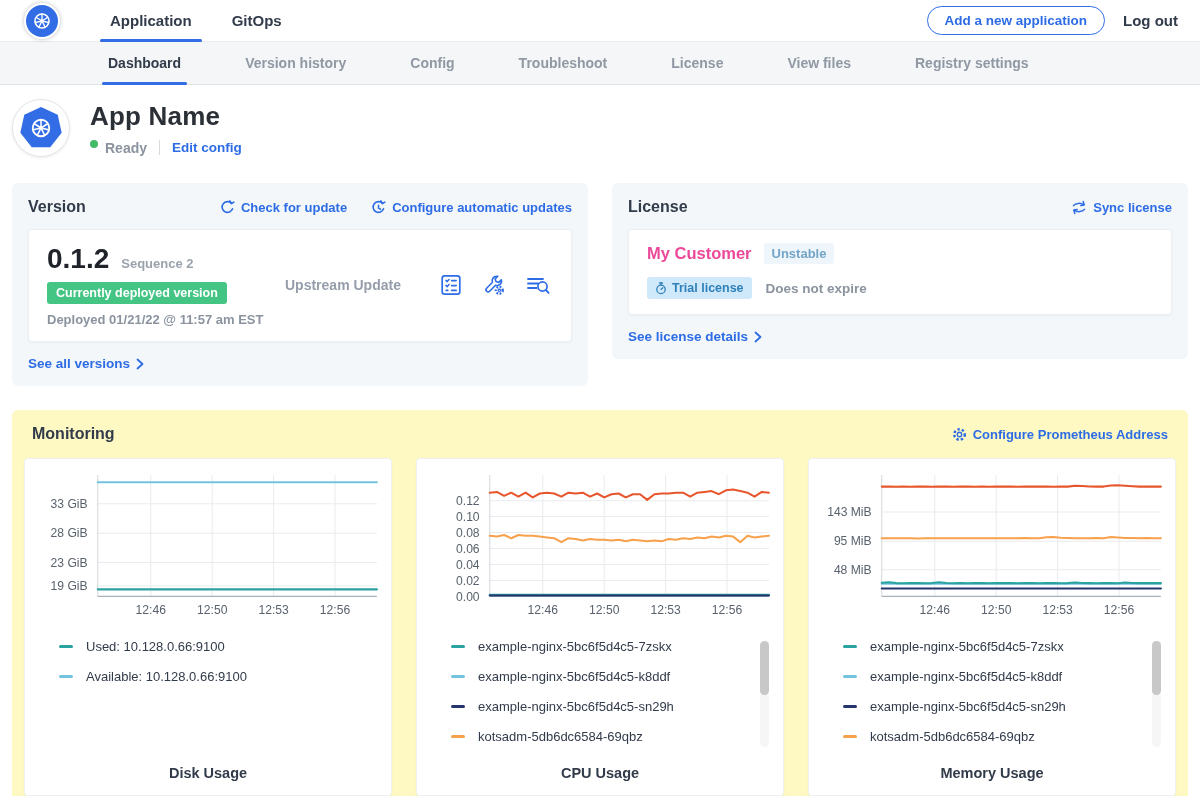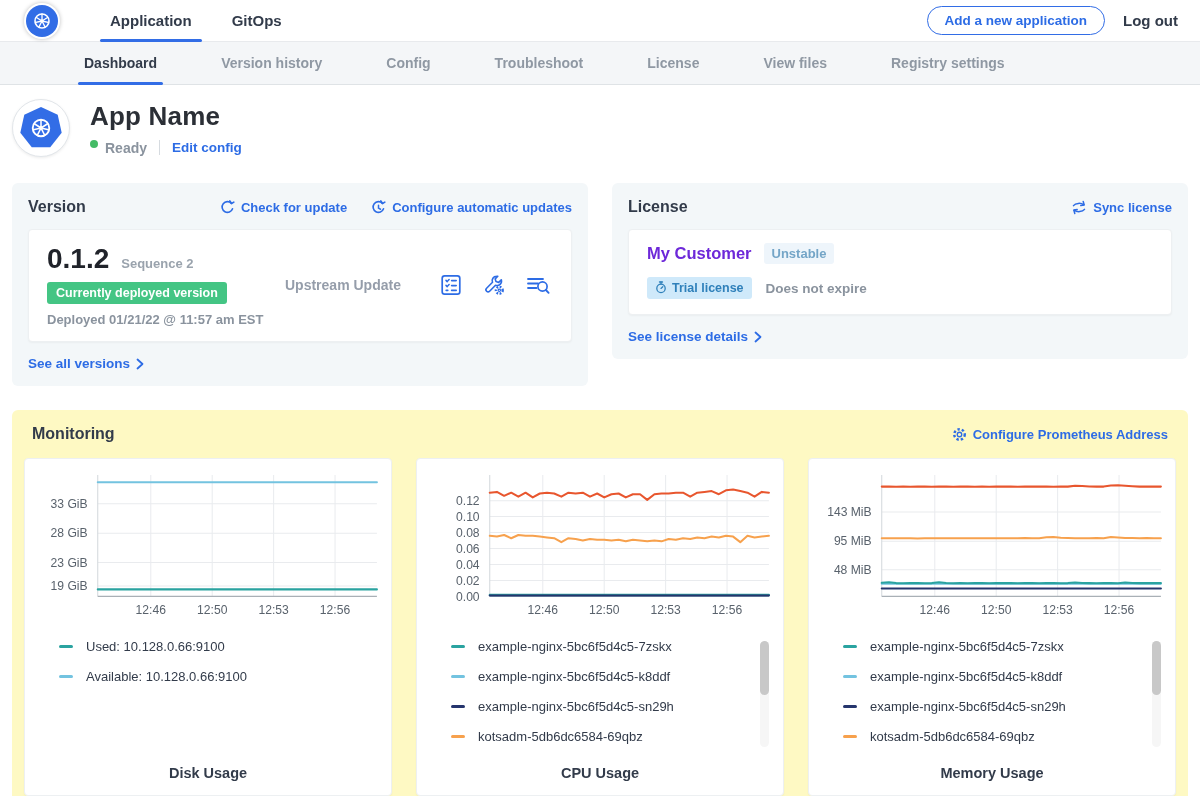--- a/index.html
+++ b/index.html
@@ -14,21 +14,21 @@
     box-shadow:0 0 4px rgba(0,0,0,.25); display:flex; align-items:center; justify-content:center; }
   .logo-circle { width:32px; height:32px; border-radius:50%; background:#326de6; display:flex; align-items:center; justify-content:center; }
   .topnav-tabs { display:flex; height:100%; margin-left:30px; }
   .topnav-tab { display:flex; align-items:center; padding:0 4px; margin:0 16px; font-size:15px; font-weight:700; color:#323b4a; position:relative; cursor:pointer; }
   .topnav-tab.active::after { content:""; position:absolute; left:-6px; right:-6px; bottom:-1px; height:3px; background:#326de6; border-radius:2px; }
   .topnav-right { margin-left:auto; display:flex; align-items:center; gap:18px; margin-right:22px; }
   .add-btn { border:1.5px solid #326de6; color:#2d6ce5; background:#fff; border-radius:16px; padding:6px 17px;
     font-size:13.5px; font-weight:700; font-family:inherit; cursor:pointer; }
   .logout { font-size:15px; font-weight:600; color:#323b4a; cursor:pointer; }
   
-  .subnav { height:43px; background:#f4f6f8; border-bottom:1px solid #dfe3e6; display:flex; padding-left:78px; }
+  .subnav { height:43px; background:#f4f6f8; border-bottom:1px solid #dfe3e6; display:flex; padding-left:102px; }
   .subnav-tab { display:flex; align-items:center; padding:0 6px; margin-right:52px; font-size:14px; font-weight:600; color:#8f98a3; position:relative; cursor:pointer; }
   .subnav-tab.active { color:#323b4a; }
   .subnav-tab.active::after { content:""; position:absolute; left:0; right:0; bottom:-1px; height:3px; background:#326de6; border-radius:2px; }
   
   .app-header { display:flex; align-items:center; padding:14px 0 16px 12px; }
   .app-avatar { width:58px; height:58px; border-radius:50%; background:#fff; border:1px solid #e2e6ea;
     box-shadow:0 1px 3px rgba(0,0,0,.08); display:flex; align-items:center; justify-content:center; }
   .heptagon { width:44px; height:44px; background:#326de6;
     clip-path:polygon(50% 2%, 88% 20%, 97% 61%, 71% 94%, 29% 94%, 3% 61%, 12% 20%);
     display:flex; align-items:center; justify-content:center; }
@@ -56,24 +56,24 @@
   .version-num { font-size:28px; font-weight:800; color:#20232a; }
   .sequence { font-size:13px; color:#9aa3ad; font-weight:600; }
   .deployed-badge { display:inline-block; background:#44c584; color:#fff; font-size:12.5px; font-weight:700;
     padding:4px 9px; border-radius:3px; margin-top:7px; }
   .deployed-at { font-size:13px; color:#8a939e; margin-top:8px; font-weight:600; }
   .upstream { font-size:14px; font-weight:600; color:#959daa; }
   .version-icons { margin-left:auto; display:flex; align-items:center; gap:19px; }
   .see-link { display:flex; align-items:center; gap:6px; font-size:13.5px; margin-top:14px; font-weight:700; color:#2d6ce5; cursor:pointer; }
   .license-inner { padding:13px 18px 15px; }
   .customer-row { display:flex; align-items:center; gap:12px; }
-  .customer-name { font-size:16.5px; font-weight:700; color:#6d28d9; }
+  .customer-name { font-size:16.5px; font-weight:700; color:#ec4899; }
   .channel-badge { background:#eef5fb; color:#74a5c7; font-size:13px; font-weight:600; padding:3px 8px; border-radius:3px; }
   .license-row2 { display:flex; align-items:center; gap:14px; margin-top:13px; }
-  .trial-badge { display:flex; gap:5px; background:#cfe9fa; color:#2f80ba; font-size:12.5px; font-weight:700; padding:4px 8px; border-radius:3px; }
+  .trial-badge { display:flex; align-items:center; gap:5px; background:#cfe9fa; color:#2f80ba; font-size:12.5px; font-weight:700; padding:4px 8px; border-radius:3px; }
   .expiry { font-size:13.5px; color:#8a939e; font-weight:600; }
   
   .monitoring { margin:24px 12px 0; background:#fef9c3; border-radius:6px; padding:15px 12px 14px; }
   .monitoring-header { display:flex; align-items:center; margin:0 8px 15px; }
   .charts-row { display:flex; gap:24px; }
   .chart-card { flex:1 1 0; background:#fff; border:1px solid #edf0f2; border-radius:4px; box-shadow:0 1px 2px rgba(0,0,0,.04); padding:8px 8px 14px; }
   .chart-svg { display:block; width:100%; }
   .legend { position:relative; margin:20px 6px 0 26px; height:116px; padding-right:22px; overflow:hidden; }
   .legend-item { display:flex; align-items:flex-start; gap:13px; margin-bottom:15px; }
   .legend-dash { width:14px; height:3px; border-radius:2px; margin-top:6px; flex:none; }

